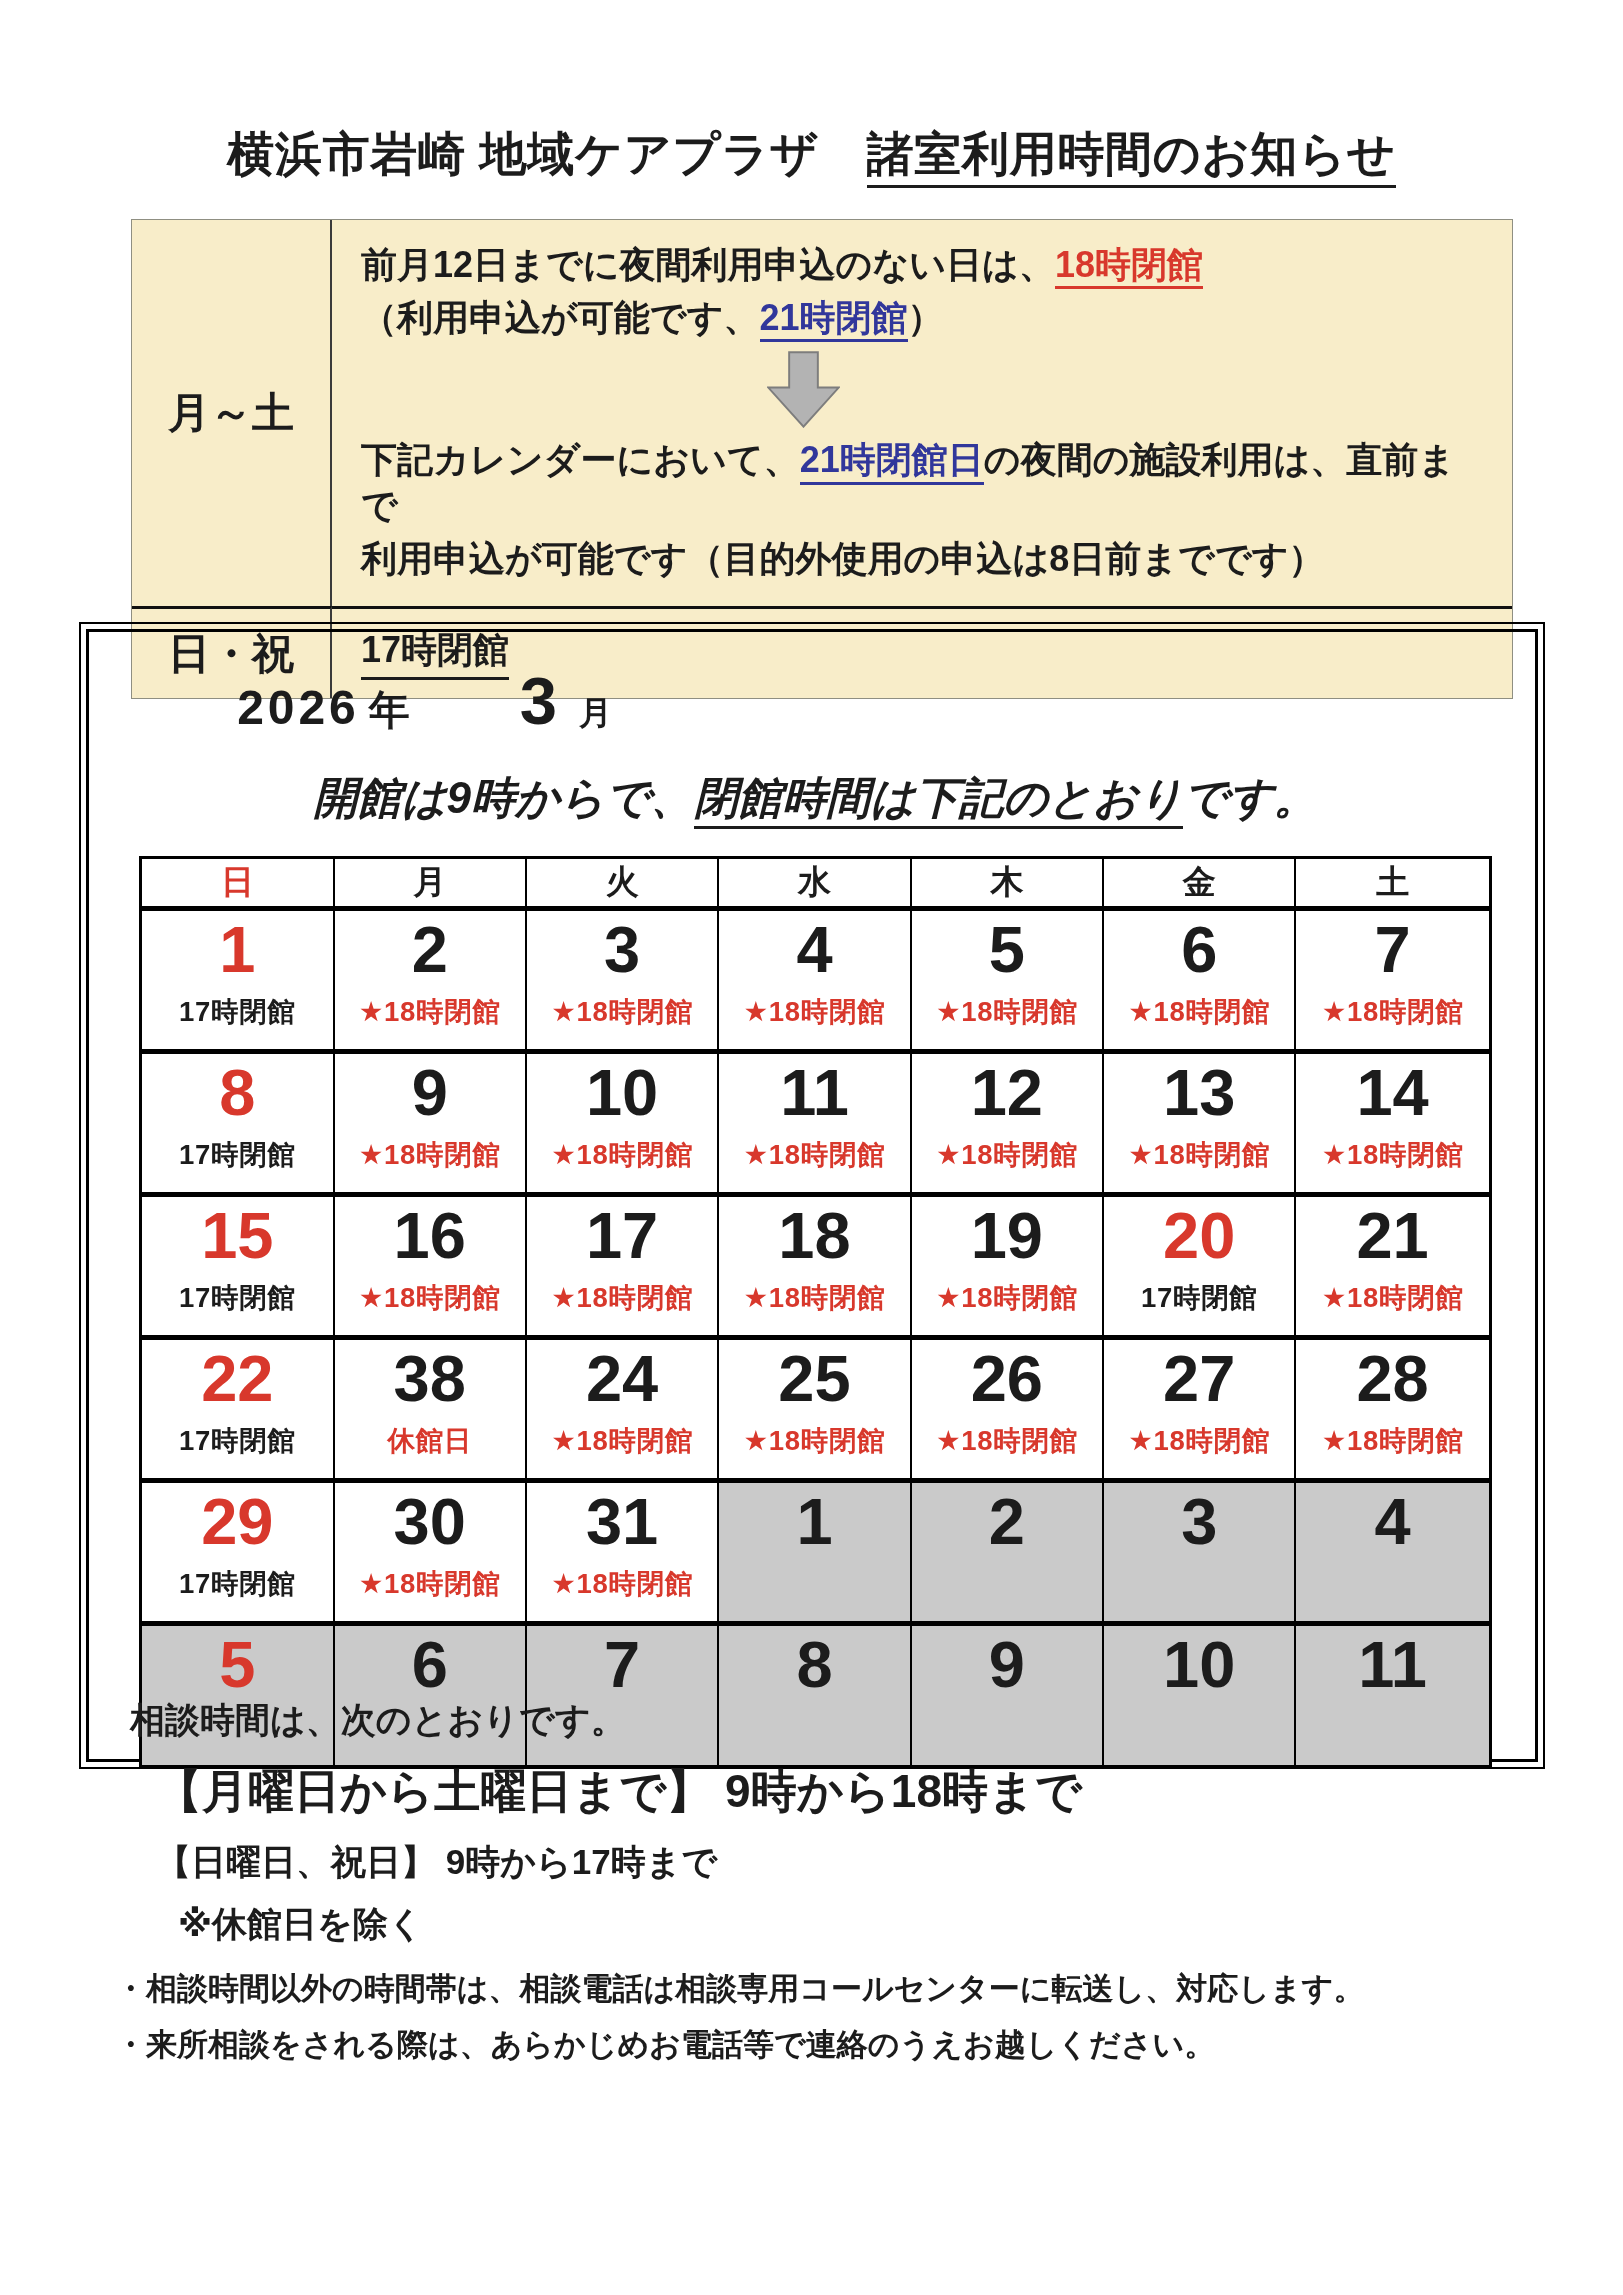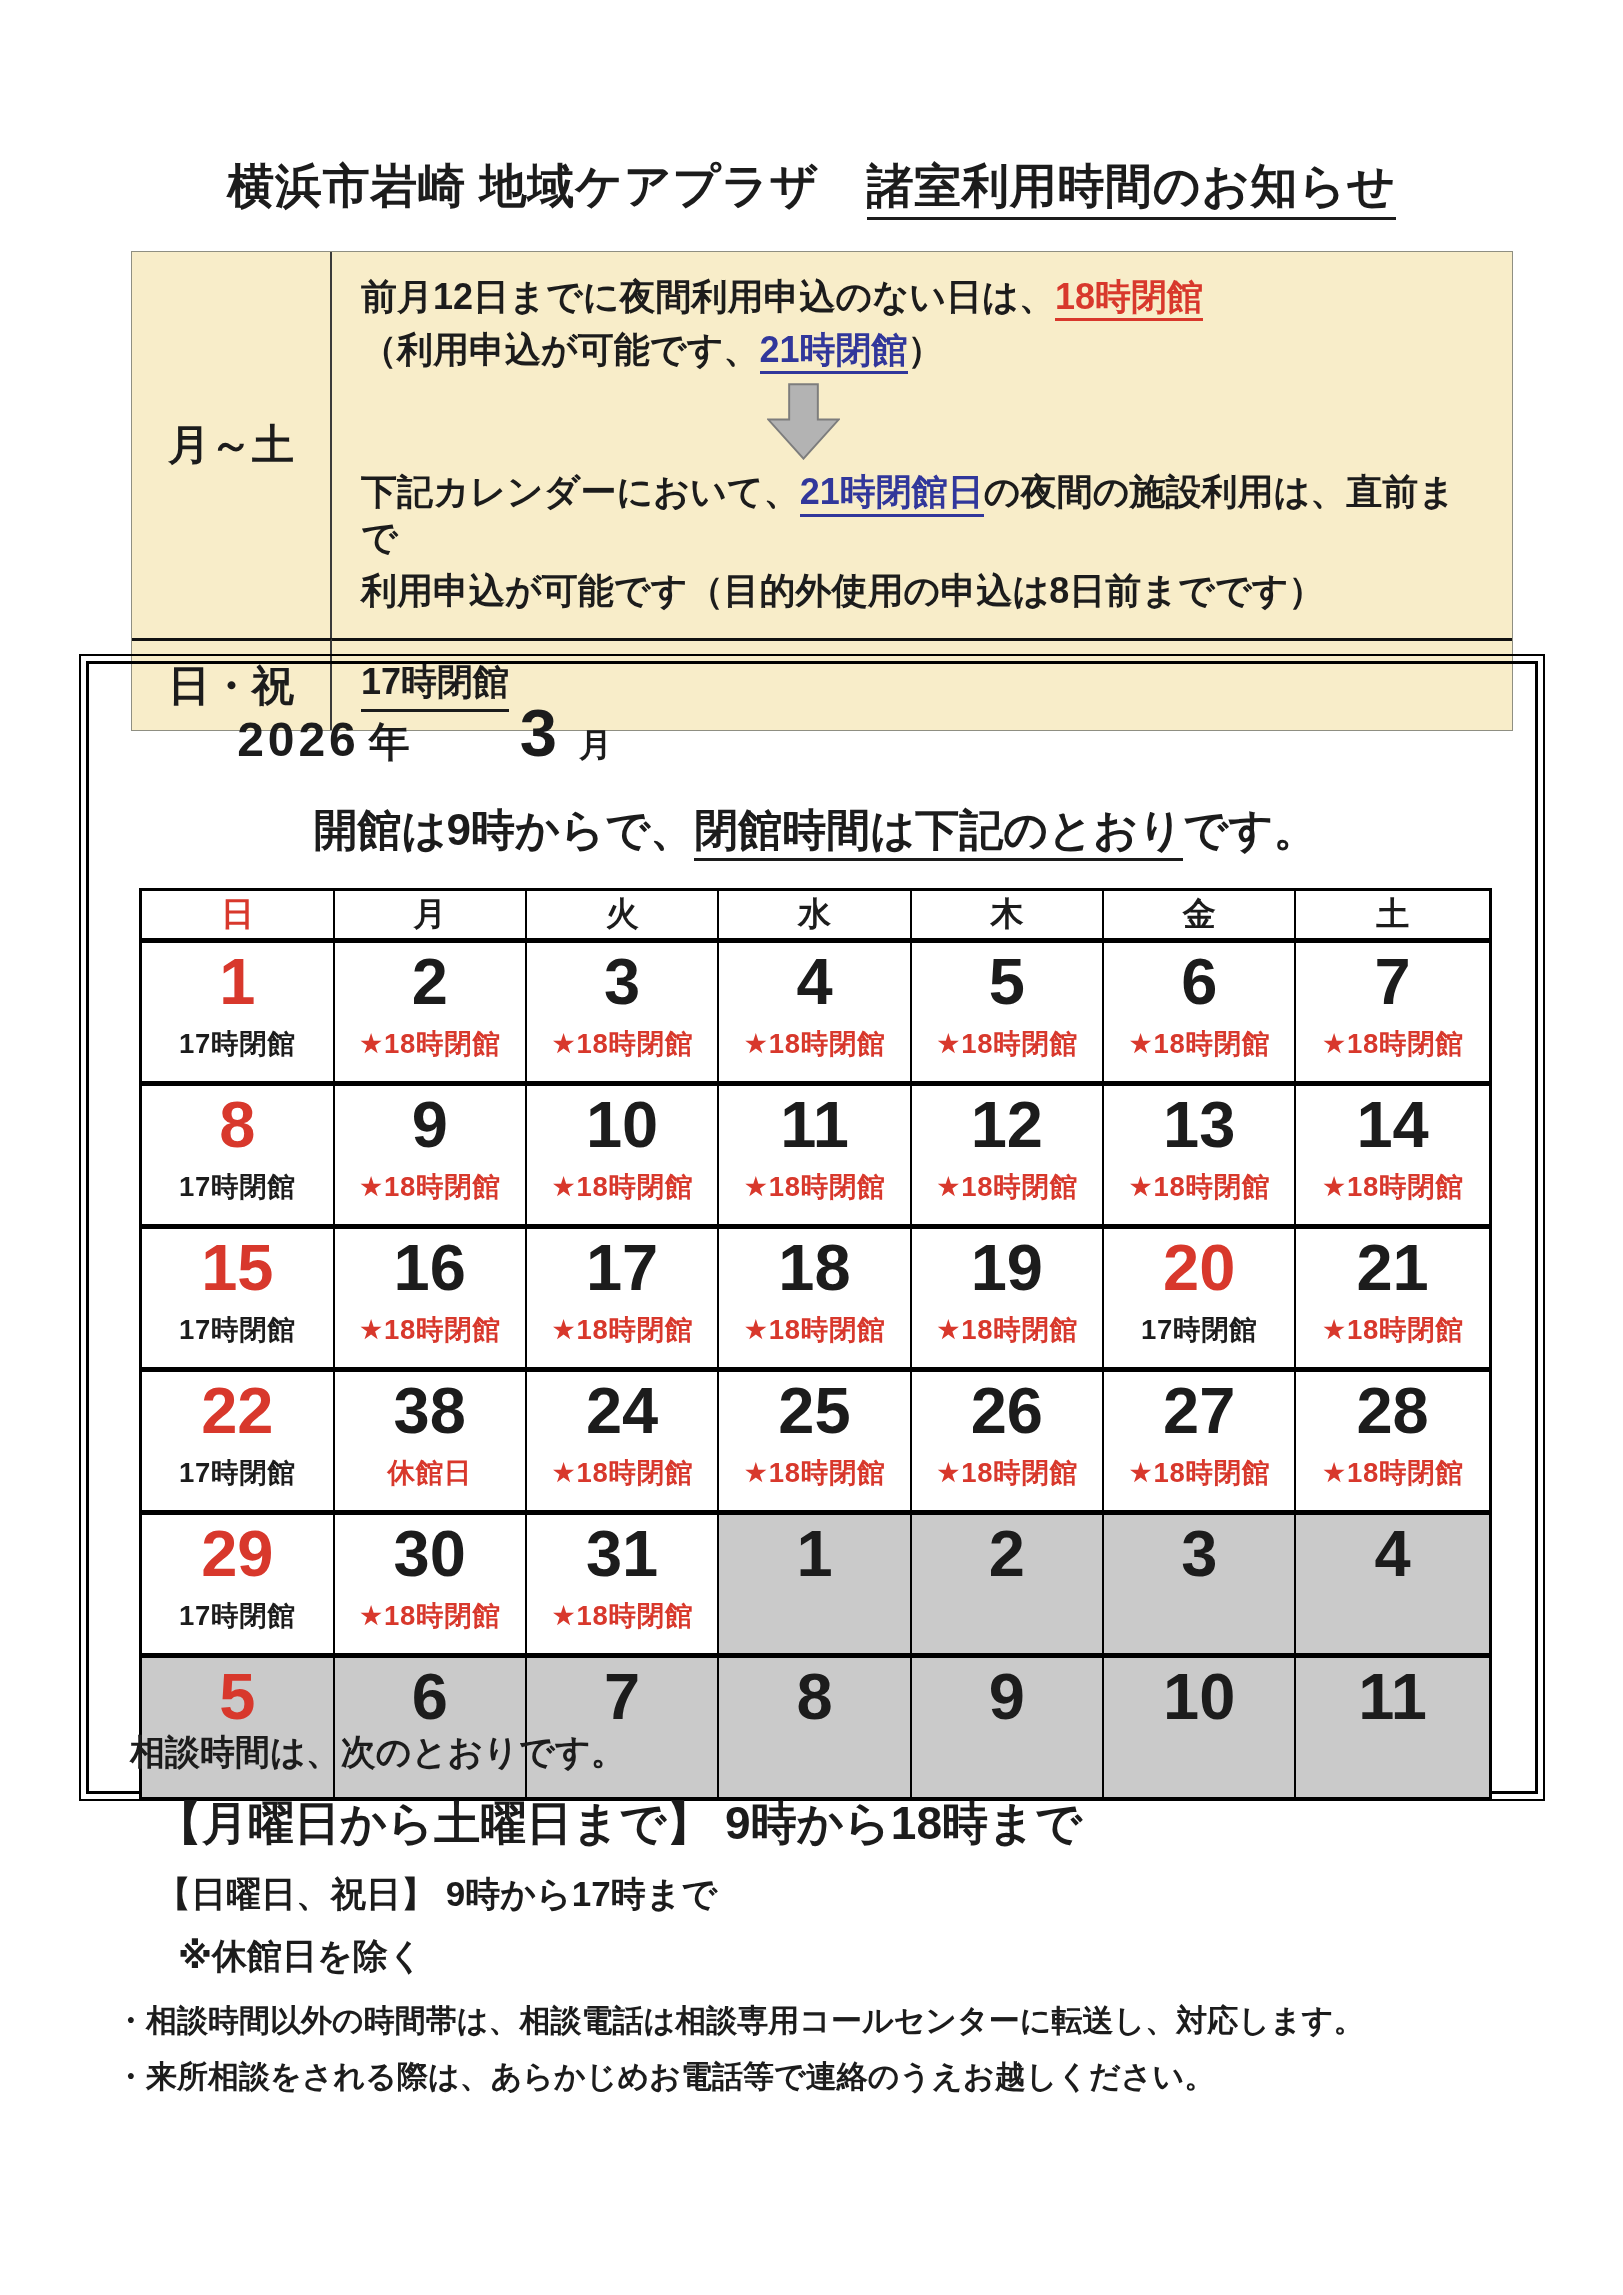--- a/index.html
+++ b/index.html
@@ -11,21 +11,21 @@
     --ink:#1c1c1c;
   }
   *{box-sizing:border-box;}
   html,body{margin:0;padding:0;background:#ffffff;}
   body{
     width:1623px;height:2295px;position:relative;
     font-family:"Liberation Sans","DejaVu Sans",sans-serif;
     font-weight:700;color:var(--ink);
     -webkit-font-smoothing:antialiased;
   }
-  .page{position:absolute;inset:0;overflow:hidden;margin-top:32px;}
+  .page{position:absolute;inset:0;overflow:hidden;}
 
   
   .doc-title{
     position:absolute;top:123px;left:0;width:100%;
     text-align:center;font-size:47px;letter-spacing:0.7px;white-space:nowrap;
   }
   .doc-title .u{border-bottom:3.9px solid var(--ink);padding-bottom:5.2px;}
 
   
   .info-box{
@@ -53,21 +53,21 @@
     border:2px solid #000;padding:5.2px;
   }
   .cal-inner{width:100%;height:100%;border:3.3px solid #000;padding:18.3px 43px 0 50px;}
 
   .year-line{margin:11.8px 0 0 98px;white-space:nowrap;}
   .yr{font-size:48px;letter-spacing:3.9px;}
   .yr-sfx{font-size:41px;margin-left:9.2px;}
   .mo{font-size:67px;margin-left:110px;}
   .mo-sfx{font-size:33px;margin-left:22px;}
 
-  .cal-subtitle{text-align:center;font-size:44px;margin-top:30px;white-space:nowrap;}
+  .cal-subtitle{text-align:center;font-size:44px;margin-top:30px;white-space:nowrap;font-style:italic;}
   .cal-subtitle .u{border-bottom:3.9px solid var(--ink);padding-bottom:3.3px;}
 
   .grid{
     margin-top:27.5px;border:3.9px solid #000;background:#fff;
     display:grid;grid-template-columns:repeat(7,1fr);
   }
   .th{
     height:52px;display:flex;align-items:center;justify-content:center;
     font-size:33px;border-right:2.6px solid #000;border-bottom:5.9px solid #000;
   }

